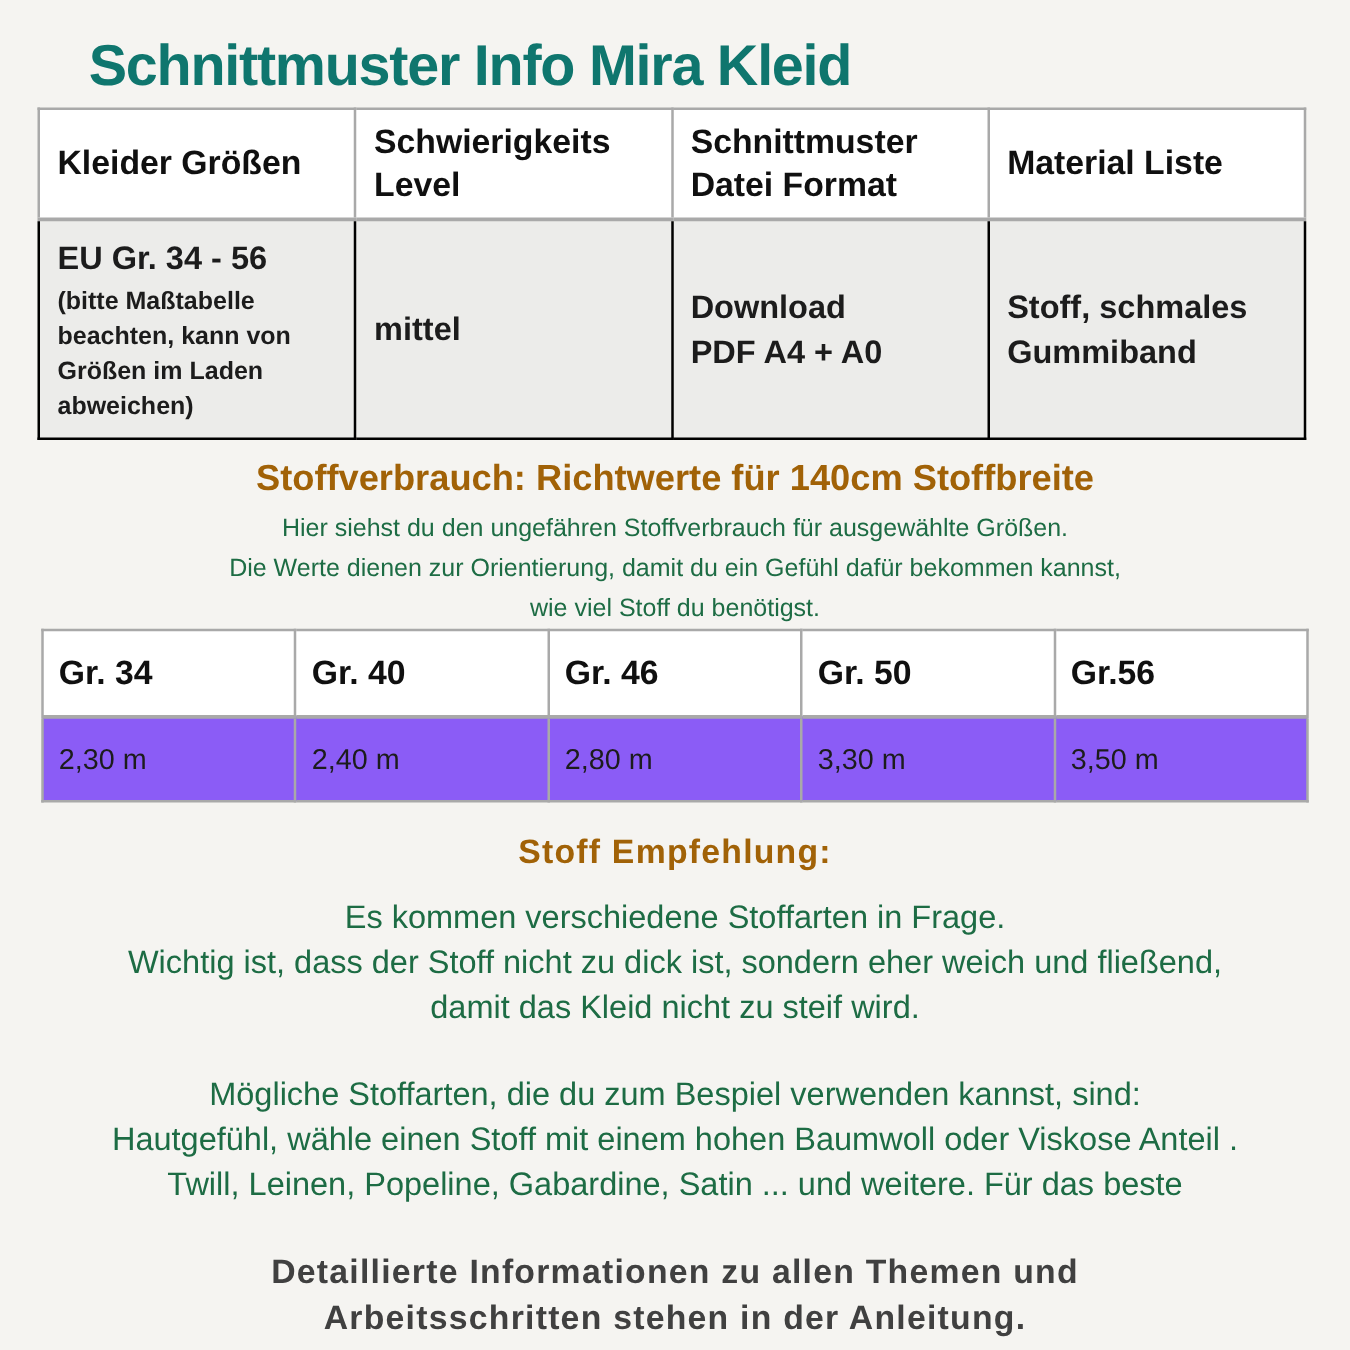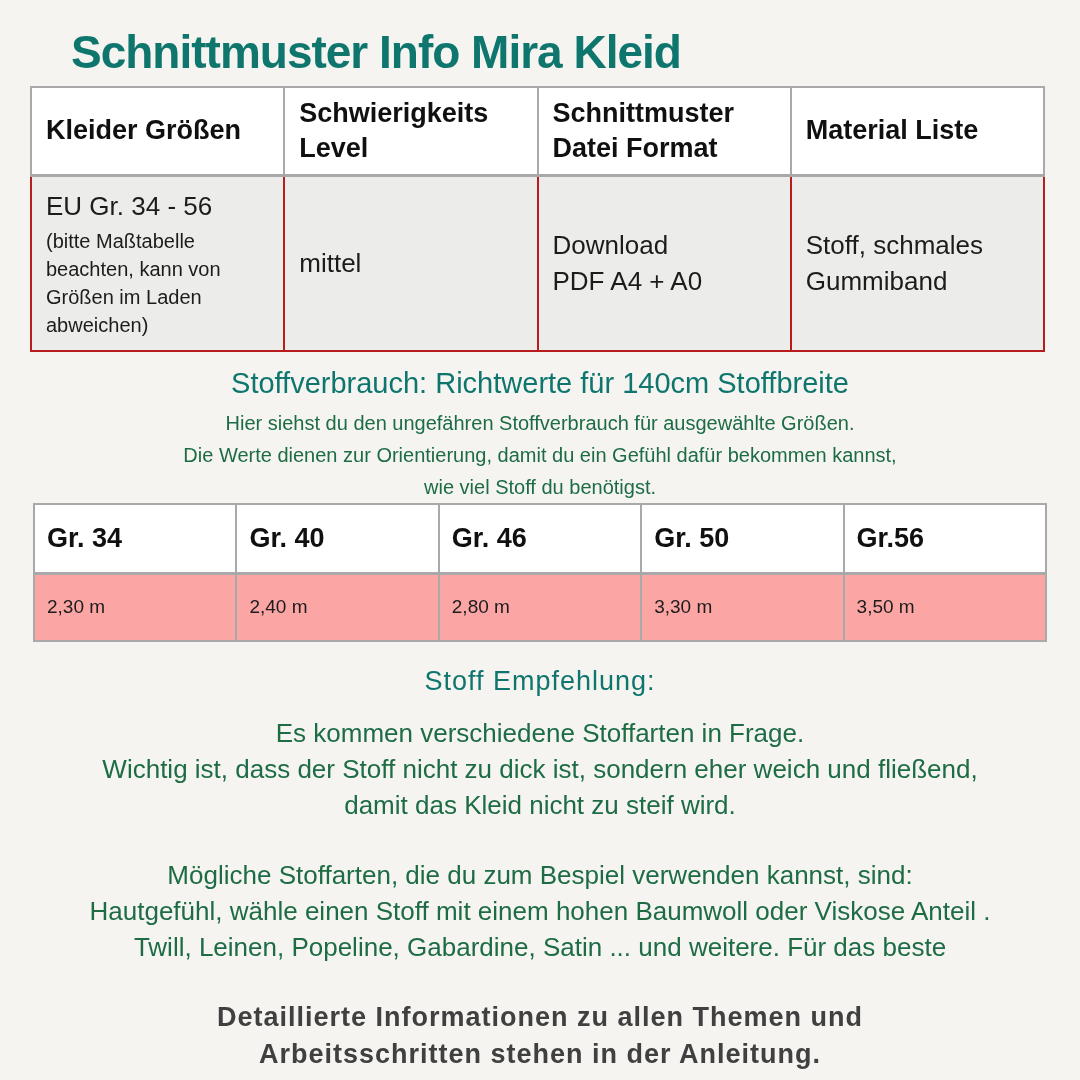--- a/index.html
+++ b/index.html
@@ -44,48 +44,49 @@
     font-weight: bold;
     color: #101010;
     text-align: left;
     vertical-align: middle;
     padding: 6px 12px 6px 14px;
     line-height: 1.3;
   }
   .table1 td {
     height: 176px;
     background: #ececea;
-    border: 2px solid #b91c1c;
+    border: 2px solid #000000;
     font-size: 26px;
     color: #1c1c1c;
     text-align: left;
     vertical-align: middle;
     padding: 10px 14px;
     line-height: 1.4;
+    font-weight: bold;
   }
   .cell-note {
     font-size: 20px;
     line-height: 28px;
     margin-top: 3px;
   }
 
   
   .sec-fabric {
     position: absolute;
     left: 0;
     top: 367px;
     width: 1080px;
     text-align: center;
     color: #1d6c44;
   }
   .sec-fabric .green-heading { margin-bottom: 7px; }
   .green-heading {
     font-size: 29px;
-    font-weight: normal;
-    color: #0f766e;
+    font-weight: bold;
+    color: #a16207;
   }
   .sec-fabric .green-line {
     font-size: 20px;
     line-height: 32px;
   }
 
   
   .table2 {
     position: absolute;
     left: 33px;
@@ -101,23 +102,23 @@
     border-bottom: 3px solid #a9a9a9;
     font-size: 27px;
     font-weight: bold;
     color: #101010;
     text-align: left;
     vertical-align: middle;
     padding: 4px 12px;
   }
   .table2 td {
     height: 68px;
-    background: #fca5a5;
+    background: #8b5cf6;
     border: 2px solid #a9a9a9;
-    font-size: 19px;
+    font-size: 23px;
     color: #1c1c1c;
     text-align: left;
     vertical-align: middle;
     padding: 4px 12px;
   }
 
   
   .sec-reco {
     position: absolute;
     left: 0;

